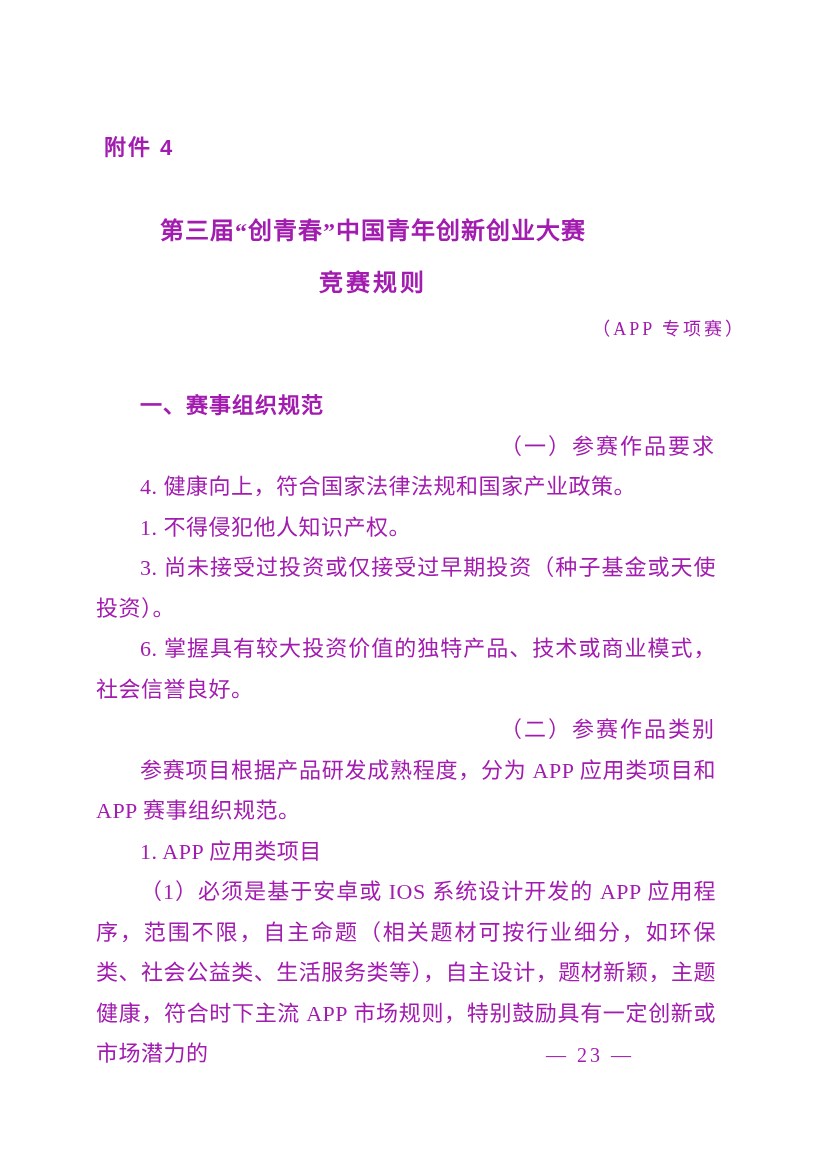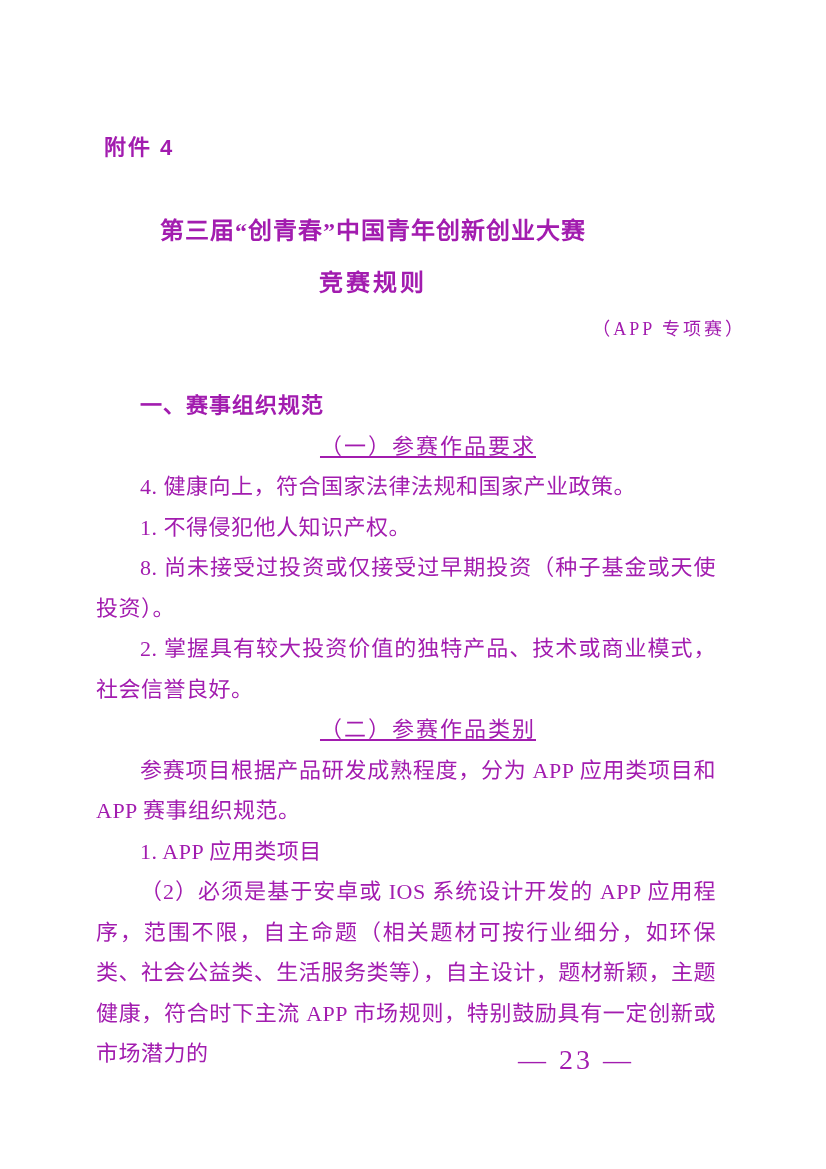--- a/index.html
+++ b/index.html
@@ -67,29 +67,28 @@
     text-indent: 2em;
   }
   .body-text p.section-heading {
     font-family: "Liberation Sans", sans-serif;
     font-weight: 700;
     letter-spacing: 1px;
     text-align: left;
   }
   .body-text p.sub-heading {
     letter-spacing: 2px;
-    text-align: center;
-    text-decoration: underline;
+    text-align: right;
   }
   .page-number {
     position: absolute;
     right: 112px;
     top: 1044px;
     font-family: "Liberation Serif", serif;
-    font-size: 28px;
+    font-size: 20px;
     letter-spacing: 3px;
     white-space: nowrap;
   }
 </style>
 </head>
 <body>
 
 <div class="page">
 
   <div class="attachment">附件 4</div>
@@ -98,23 +97,23 @@
 
   <div class="title-line title-line2">竞赛规则</div>
 
   <div class="subtitle">（APP 专项赛）</div>
 
   <div class="body-text">
     <p class="section-heading">一、赛事组织规范</p>
     <p class="sub-heading">（一）参赛作品要求</p>
     <p class="body">4. 健康向上，符合国家法律法规和国家产业政策。</p>
     <p class="body">1. 不得侵犯他人知识产权。</p>
-    <p class="body">8. 尚未接受过投资或仅接受过早期投资（种子基金或天使投资）。</p>
-    <p class="body">2. 掌握具有较大投资价值的独特产品、技术或商业模式，社会信誉良好。</p>
+    <p class="body">3. 尚未接受过投资或仅接受过早期投资（种子基金或天使投资）。</p>
+    <p class="body">6. 掌握具有较大投资价值的独特产品、技术或商业模式，社会信誉良好。</p>
     <p class="sub-heading">（二）参赛作品类别</p>
     <p class="body">参赛项目根据产品研发成熟程度，分为 APP 应用类项目和 APP 赛事组织规范。</p>
     <p class="body">1. APP 应用类项目</p>
-    <p class="body">（2）必须是基于安卓或 IOS 系统设计开发的 APP 应用程序，范围不限，自主命题（相关题材可按行业细分，如环保类、社会公益类、生活服务类等），自主设计，题材新颖，主题健康，符合时下主流 APP 市场规则，特别鼓励具有一定创新或市场潜力的</p>
+    <p class="body">（1）必须是基于安卓或 IOS 系统设计开发的 APP 应用程序，范围不限，自主命题（相关题材可按行业细分，如环保类、社会公益类、生活服务类等），自主设计，题材新颖，主题健康，符合时下主流 APP 市场规则，特别鼓励具有一定创新或市场潜力的</p>
   </div>
 
   <div class="page-number">— 23 —</div>
 
 </div>
 
 </body></html>

